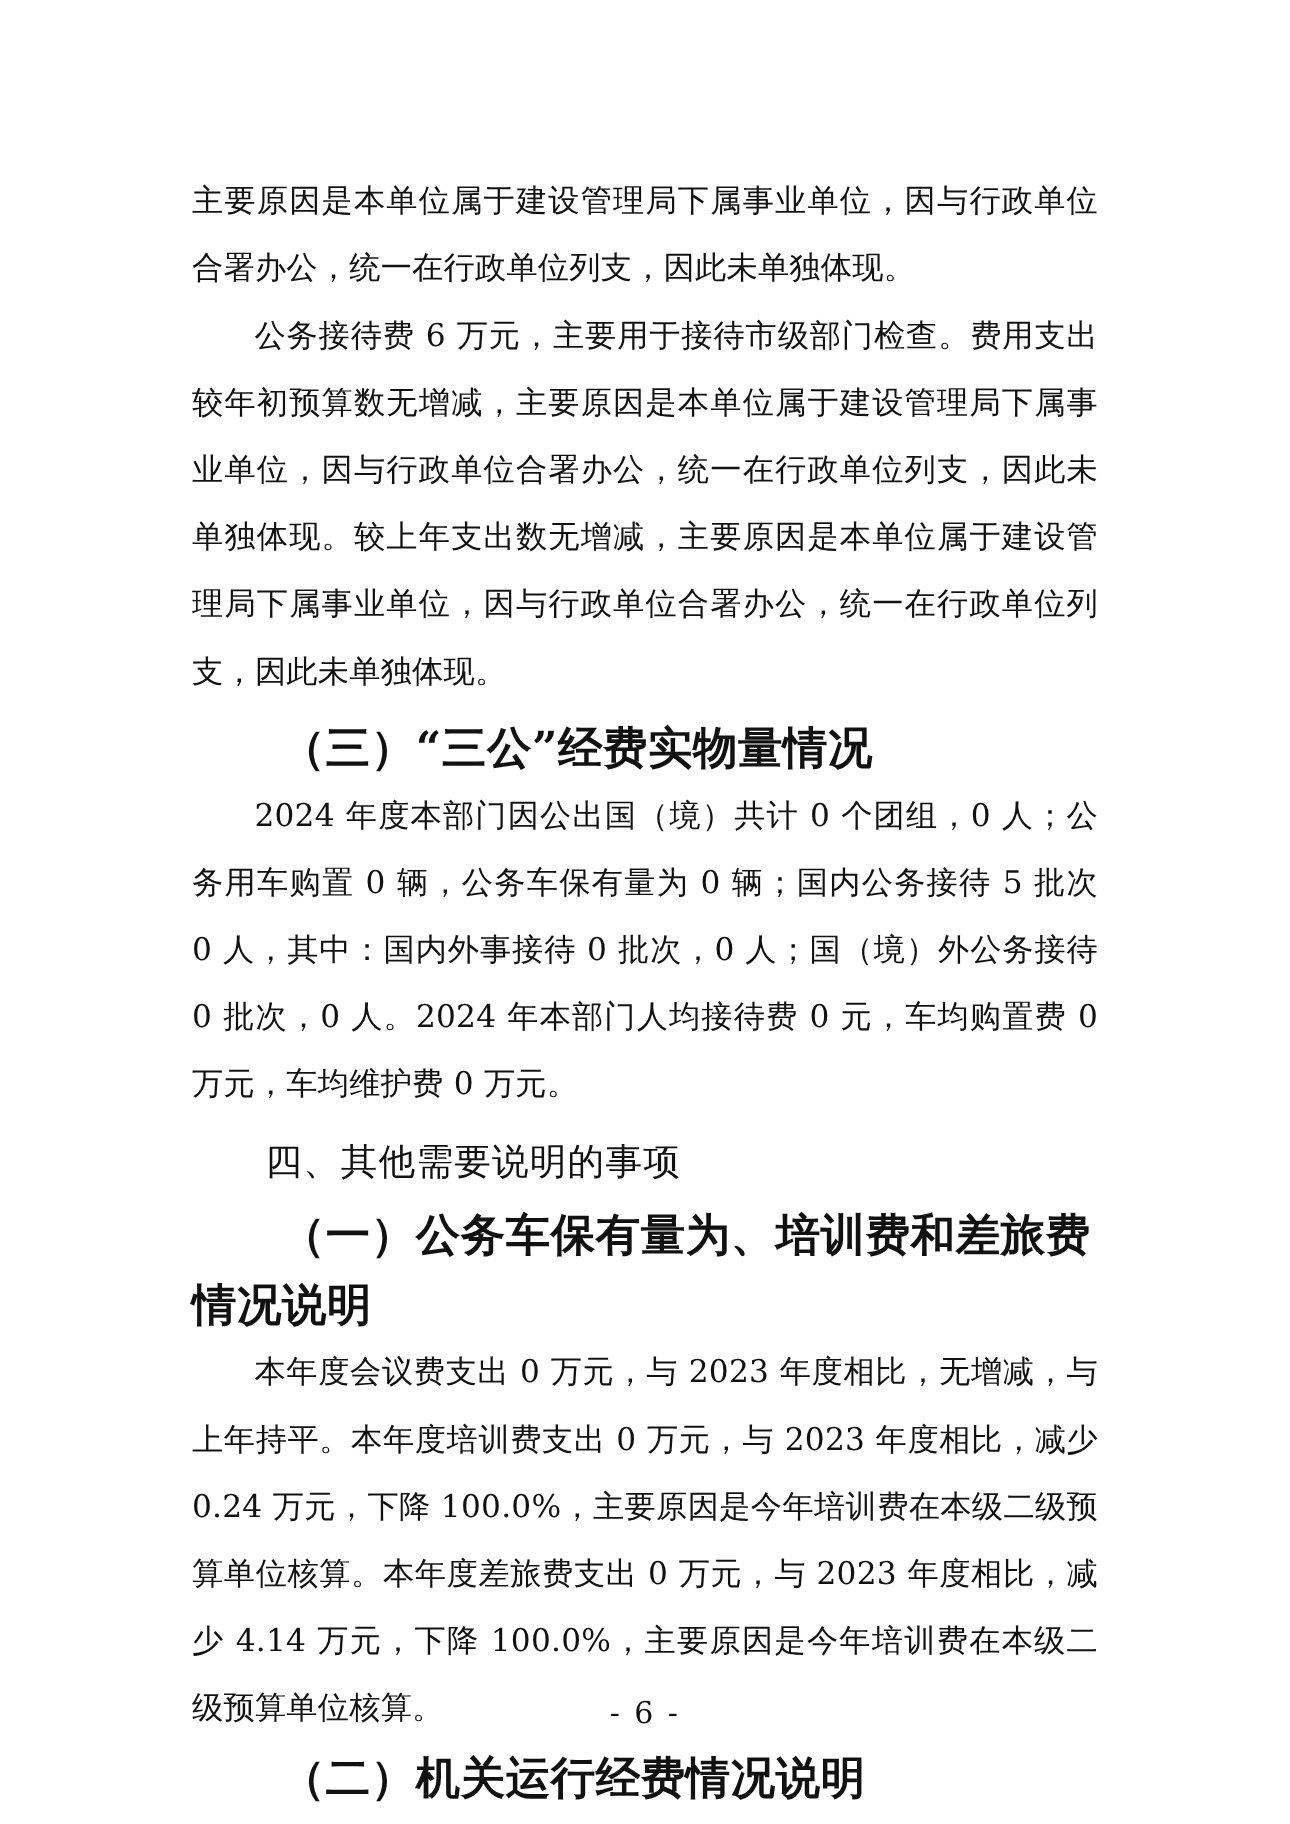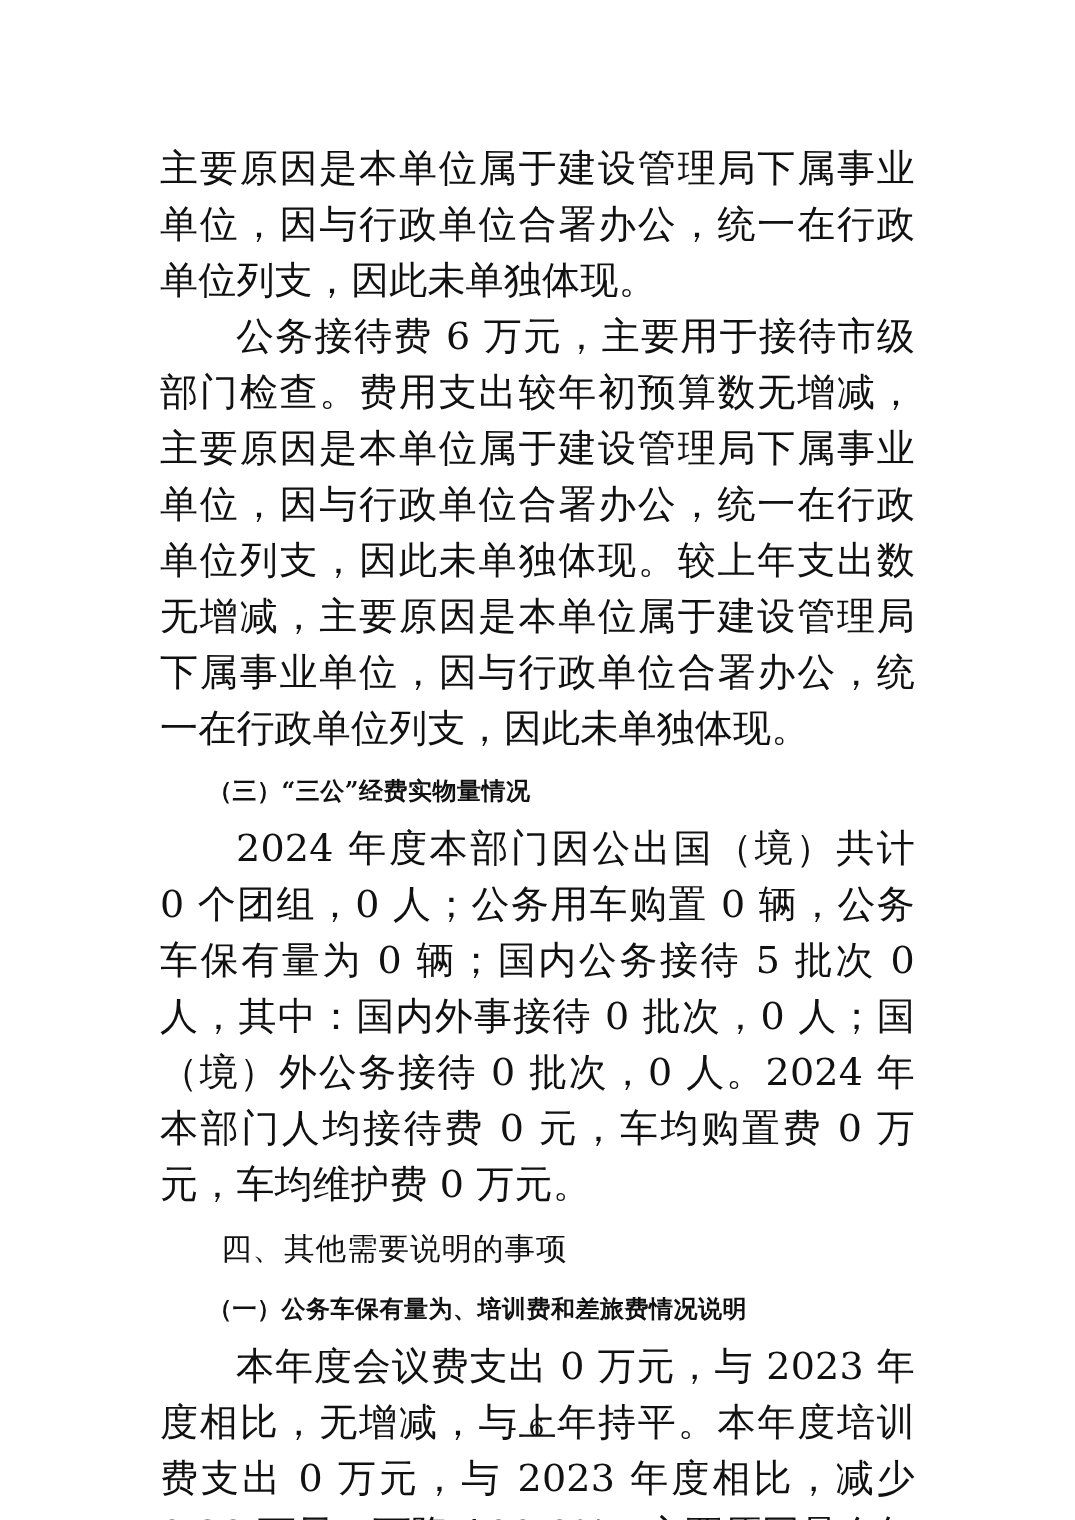--- a/index.html
+++ b/index.html
@@ -12,32 +12,32 @@
     height: 1520px;
     position: relative;
     background: #ffffff;
     box-sizing: border-box;
     padding: 140px 160px 0 160px;
     font-family: "DejaVu Serif", "Liberation Serif", serif;
     color: #111111;
     overflow: hidden;
   }
   .body-text {
-    font-size: 38px;
+    font-size: 26px;
     line-height: 56px;
     text-align: justify;
     text-justify: inter-ideograph;
     letter-spacing: 0.2px;
     margin: 0;
   }
   .indent {
     text-indent: 2em;
   }
   .heading {
-    font-size: 24px;
+    font-size: 37px;
     line-height: 58px;
     font-weight: bold;
     margin: 0;
     text-indent: 2em;
     letter-spacing: 0.5px;
   }
   .heading-main {
     font-size: 30.5px;
     line-height: 62px;
     font-weight: normal;
@@ -72,19 +72,19 @@
   <p class="heading">（三）“三公”经费实物量情况</p>
 
   <p class="body-text indent">2024 年度本部门因公出国（境）共计 0 个团组，0 人；公务用车购置 0 辆，公务车保有量为 0 辆；国内公务接待 5 批次 0 人，其中：国内外事接待 0 批次，0 人；国（境）外公务接待 0 批次，0 人。2024 年本部门人均接待费 0 元，车均购置费 0 万元，车均维护费 0 万元。</p>
 
   <div class="gap-sm"></div>
 
   <p class="heading-main">四、其他需要说明的事项</p>
 
   <p class="heading">（一）公务车保有量为、培训费和差旅费情况说明</p>
 
-  <p class="body-text indent">本年度会议费支出 0 万元，与 2023 年度相比，无增减，与上年持平。本年度培训费支出 0 万元，与 2023 年度相比，减少 0.28 万元，下降 100.0%，主要原因是今年培训费在本级二级预算单位核算。本年度差旅费支出 0 万元，与 2023 年度相比，减少 4.14 万元，下降 100.0%，主要原因是今年培训费在本级二级预算单位核算。</p>
+  <p class="body-text indent">本年度会议费支出 0 万元，与 2023 年度相比，无增减，与上年持平。本年度培训费支出 0 万元，与 2023 年度相比，减少 0.24 万元，下降 100.0%，主要原因是今年培训费在本级二级预算单位核算。本年度差旅费支出 0 万元，与 2023 年度相比，减少 4.14 万元，下降 100.0%，主要原因是今年培训费在本级二级预算单位核算。</p>
 
   <p class="heading">（二）机关运行经费情况说明</p>
 
   <div class="footer">- 6 -</div>
 
 </div>
 
 </body></html>

